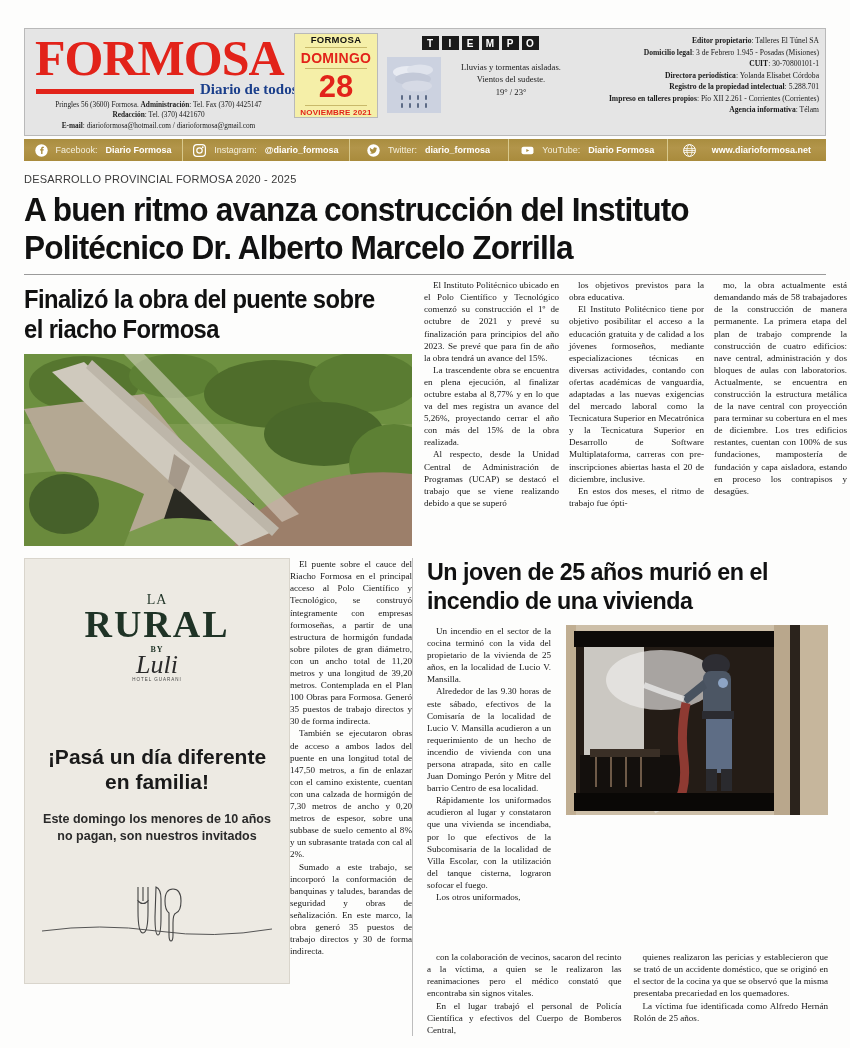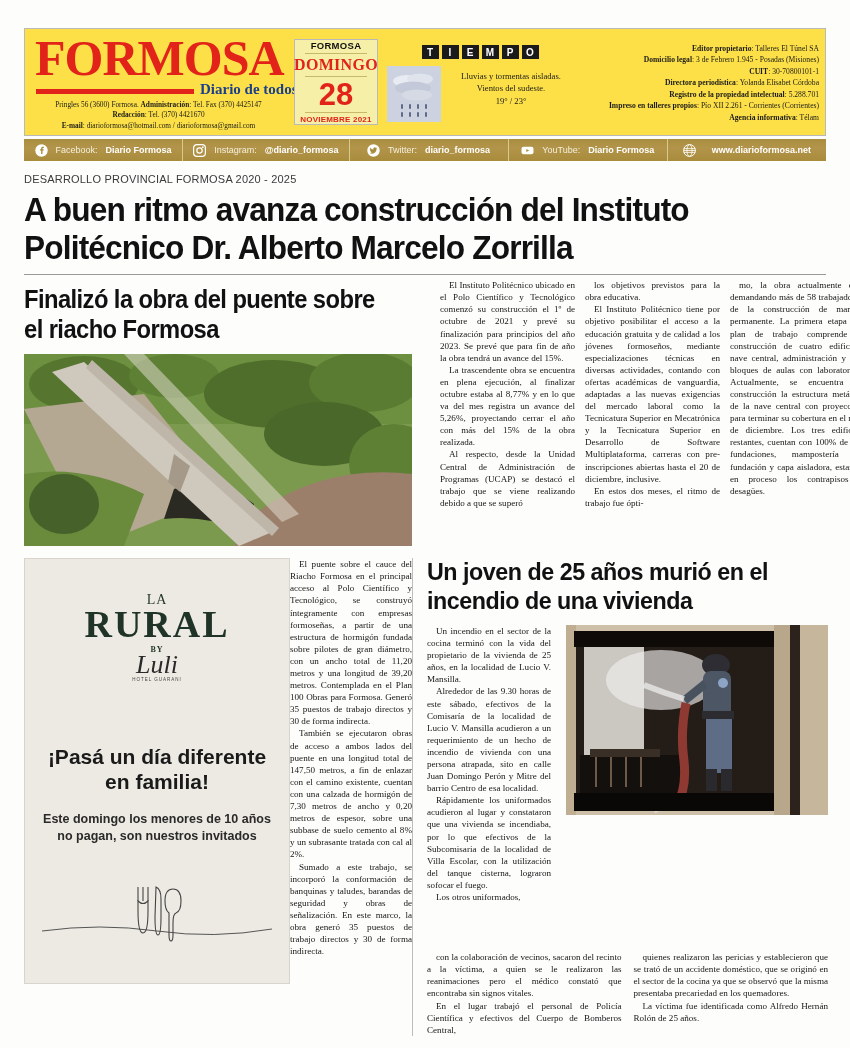--- a/index.html
+++ b/index.html
@@ -5,23 +5,23 @@
   html,body{margin:0;padding:0;background:#fdfdfc;}
   body{
     width:850px;height:1048px;overflow:hidden;
     font-family:"Liberation Serif", serif;
     color:#111;
   }
   .page{position:relative;width:850px;height:1048px;box-sizing:border-box;padding:0 24px;}
 
   
   .masthead{
-    display:flex;align-items:center;
+    display:flex;align-items:flex-start;
     border:1px solid #b9b9b9;
-    height:108px;margin-top:28px;background:#fde047;box-sizing:border-box;
+    height:108px;margin-top:28px;background:#e5e5e5;box-sizing:border-box;
   }
   .mast-logo{width:265px;padding:6px 6px 4px 8px;box-sizing:border-box;display:flex;flex-direction:column;justify-content:flex-start;}
   .formosa-word{
     font-family:"Liberation Serif", serif;
     font-weight:bold;font-size:50px;line-height:.92;letter-spacing:-1px;
     color:#e2231a;margin:0 0 0 2px;
     -webkit-text-stroke:0px;
   }
   .logo-rule-row{display:flex;align-items:flex-end;gap:6px;margin:1px 0 3px 3px;}
   .logo-rule{flex:0 0 158px;height:5px;background:#e2231a;margin-bottom:3px;}
@@ -31,21 +31,21 @@
 
   .mast-sep{width:1px;background:#b9b9b9;}
 
   .datebox{
     width:84px;background:#f5efa8;border:1px solid #b9b9b9;margin:4px 3px;
     display:flex;flex-direction:column;align-items:center;justify-content:center;
     box-sizing:border-box;
   }
   .db-line{width:62px;height:1px;background:#c8b96a;margin:2px 0;}
   .db-formosa{font-family:"Liberation Sans",sans-serif;font-weight:bold;font-size:9.5px;color:#111;letter-spacing:.3px;}
-  .db-dow{font-family:Liberation Serif, serif;font-weight:bold;font-size:16px;color:#e2231a;letter-spacing:.3px;}
+  .db-dow{font-family:Liberation Sans, sans-serif;font-weight:bold;font-size:14px;color:#e2231a;letter-spacing:.3px;}
   .db-day{font-family:"Liberation Sans",sans-serif;font-weight:bold;font-size:31px;color:#e2231a;line-height:1.02;}
   .db-month{font-family:"Liberation Sans",sans-serif;font-weight:bold;font-size:8px;color:#e2231a;letter-spacing:.2px;}
 
   .tiempo{width:196px;padding:7px 5px 4px;box-sizing:border-box;display:flex;flex-direction:column;align-items:center;}
   .tiempo-bar{display:flex;gap:3px;margin-bottom:7px;}
   .tiempo-bar span{
     background:#1a1a1a;color:#fff;font-family:"Liberation Sans",sans-serif;
     font-weight:bold;font-size:10px;width:17px;height:14px;
     display:flex;align-items:center;justify-content:center;
   }
@@ -72,21 +72,21 @@
   
   .kicker{font-family:"Liberation Sans",sans-serif;font-size:11px;letter-spacing:.2px;color:#3a3a3a;margin:12px 0 5px;}
   .main-hl{
     font-family:"Liberation Sans",sans-serif;font-weight:bold;
     font-size:34px;line-height:1.12;letter-spacing:-.9px;color:#111;
     transform:scaleX(.93);transform-origin:left center;margin:0 0 8px;
   }
   .rule-thin{height:1px;background:#9a9a9a;margin:8px 0 0;}
 
   
-  .main-grid{display:flex;gap:16px;margin-top:4px;}
+  .main-grid{display:flex;gap:0;margin-top:4px;}
   .col-left{width:400px;flex:0 0 400px;padding-right:12px;box-sizing:border-box;}
   .col-right{flex:1;display:flex;gap:10px;}
 
   .sub-hl{
     font-family:"Liberation Sans",sans-serif;font-weight:bold;
     font-size:25px;line-height:1.18;letter-spacing:-.6px;color:#111;
     transform:scaleX(.95);transform-origin:left center;margin:6px 0 10px;
   }
   .photo{width:100%;background:#777;display:block;overflow:hidden;position:relative;}
 

